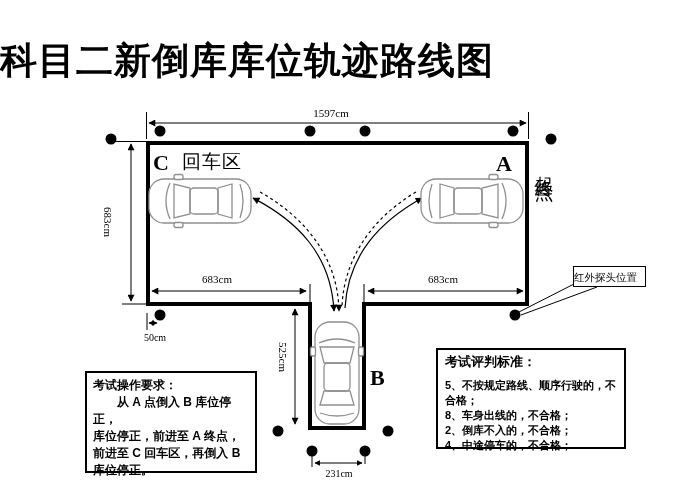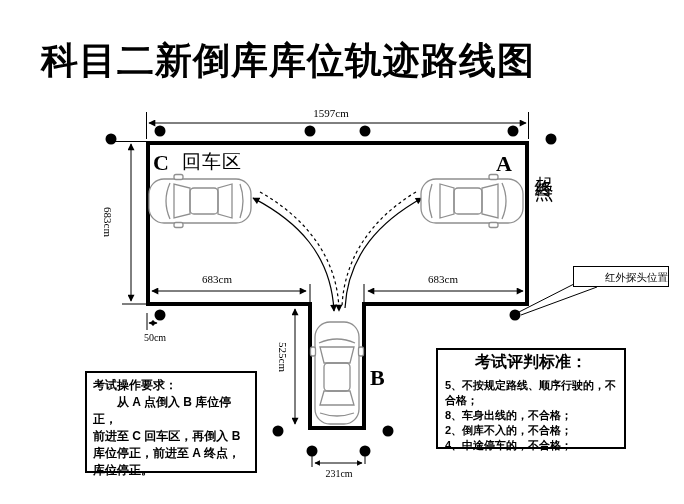--- a/index.html
+++ b/index.html
@@ -2,46 +2,46 @@
 <html><head>
 <meta charset="utf-8">
 <style>
   html,body { margin:0; padding:0; background:#ffffff; }
   .page {
     position:relative; width:684px; height:504px; background:#ffffff;
     font-family:"Liberation Serif", serif; overflow:hidden;
   }
   .page-title {
     position:absolute; top:36px; left:0; width:576px; margin:0;
-    text-align:center; font-size:37px; font-weight:bold; color:#000;
+    text-align:left; font-size:37px; font-weight:bold; color:#000;
     letter-spacing:1px; font-family:"Liberation Serif", serif;
   }
   svg.diagram { position:absolute; left:0; top:0; }
 
   
   .dim-label { font:11px "Liberation Serif", serif; fill:#000; }
   .dim-label-sm { font:10px "Liberation Serif", serif; fill:#000; }
   .zone-letter { font:bold 22px "Liberation Serif", serif; fill:#000; }
   .zone-name { font:19px "Liberation Serif", serif; fill:#000; letter-spacing:1px; }
 
   
   .note-box {
     position:absolute; background:#ffffff; border:2px solid #000;
     color:#000; font-family:"Liberation Sans", sans-serif; font-weight:bold;
     box-sizing:border-box;
   }
   .op-box { left:85px; top:371px; width:172px; height:102px; padding:4px 6px; font-size:12px; line-height:17px; }
   .op-box .box-title { margin-bottom:0; }
   .op-line-indent { text-indent:2em; }
   .judge-box { left:436px; top:348px; width:190px; height:101px; padding:4px 7px; font-size:11px; line-height:15px; }
-  .judge-box .box-title { font-size:16px; margin-bottom:9px;text-align:center; }
+  .judge-box .box-title { font-size:13px; margin-bottom:9px; }
   .sensor-box {
-    position:absolute; left:573px; top:266px; width:96px; height:21px;
+    position:absolute; left:573px; top:266px; width:73px; height:21px;
     border:1px solid #000; background:#fff; color:#000;
-    font:10.5px "Liberation Sans", sans-serif; text-align:right; line-height:20px;
+    font:10.5px "Liberation Sans", sans-serif; text-align:left; line-height:20px;
     box-sizing:border-box;
   }
   .start-end {
     position:absolute; left:535px; top:161px; width:22px; height:72px;
     writing-mode:vertical-rl; text-orientation:upright;
     font:19px "Liberation Serif", serif; color:#000; letter-spacing:3px;
   }
 </style>
 </head>
 <body>
@@ -164,22 +164,22 @@
     </g>
   </svg>
 
   <div class="start-end">起终点</div>
 
   <div class="sensor-box">红外探头位置</div>
 
   <div class="note-box op-box">
     <div class="box-title">考试操作要求：</div>
     <div class="op-line-indent">从 A 点倒入 B 库位停正，</div>
+    <div>库位停正，前进至 A 终点，</div>
     <div>前进至 C 回车区，再倒入 B</div>
-    <div>库位停正，前进至 A 终点，</div>
     <div>库位停正。</div>
   </div>
 
   <div class="note-box judge-box">
     <div class="box-title">考试评判标准：</div>
     <div>5、不按规定路线、顺序行驶的，不合格；</div>
     <div>8、车身出线的，不合格；</div>
     <div>2、倒库不入的，不合格；</div>
     <div>4、中途停车的，不合格；</div>
   </div>

